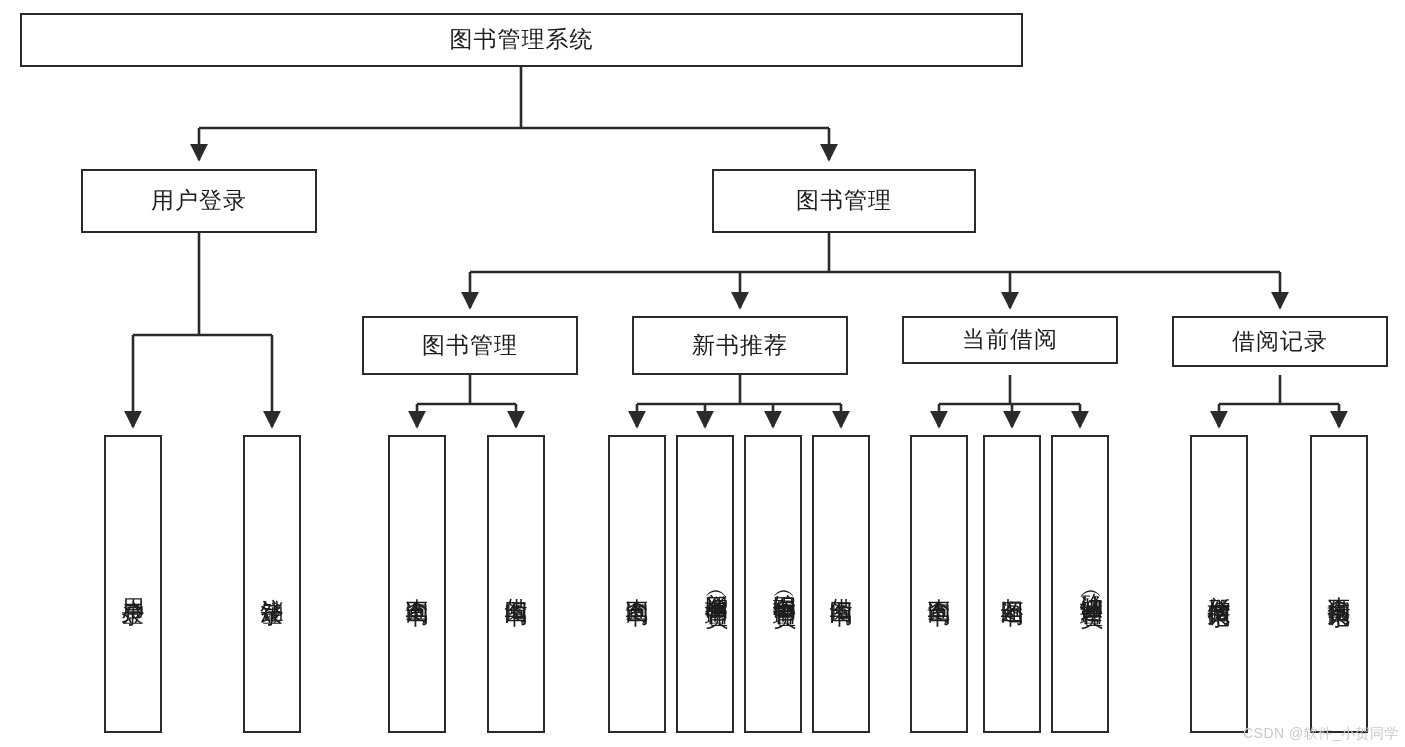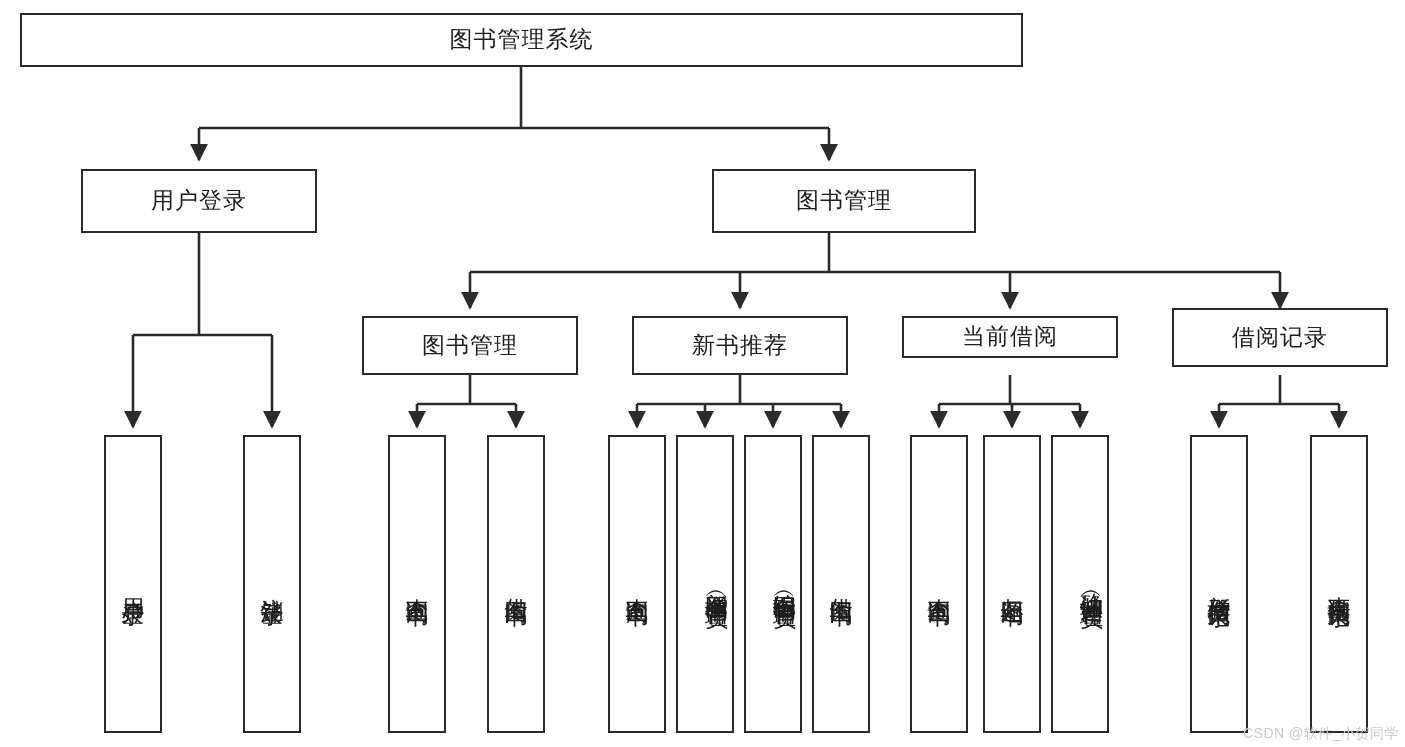--- a/index.html
+++ b/index.html
@@ -96,24 +96,24 @@
   <div class="node h" style="left:712px;top:169px;width:264px;height:64px;">
     <span>图书管理</span>
   </div>
 
   <div class="node h" style="left:362px;top:316px;width:216px;height:59px;">
     <span>图书管理</span>
   </div>
   <div class="node h" style="left:632px;top:316px;width:216px;height:59px;">
     <span>新书推荐</span>
   </div>
-  <div class="node h" style="left:902px;top:316px;width:216px;height:42px;">
+  <div class="node h" style="left:902px;top:316px;width:216px;height:48px;">
     <span>当前借阅</span>
   </div>
-  <div class="node h" style="left:1172px;top:308px;width:216px;height:59px;">
+  <div class="node h" style="left:1172px;top:316px;width:216px;height:51px;">
     <span>借阅记录</span>
   </div>
 
   <div class="node v mid" style="left:104px;top:435px;width:58px;height:298px;">
     <span>用户登录</span>
   </div>
   <div class="node v mid" style="left:243px;top:435px;width:58px;height:298px;">
     <span>注销登录</span>
   </div>
   <div class="node v mid" style="left:388px;top:435px;width:58px;height:298px;">

